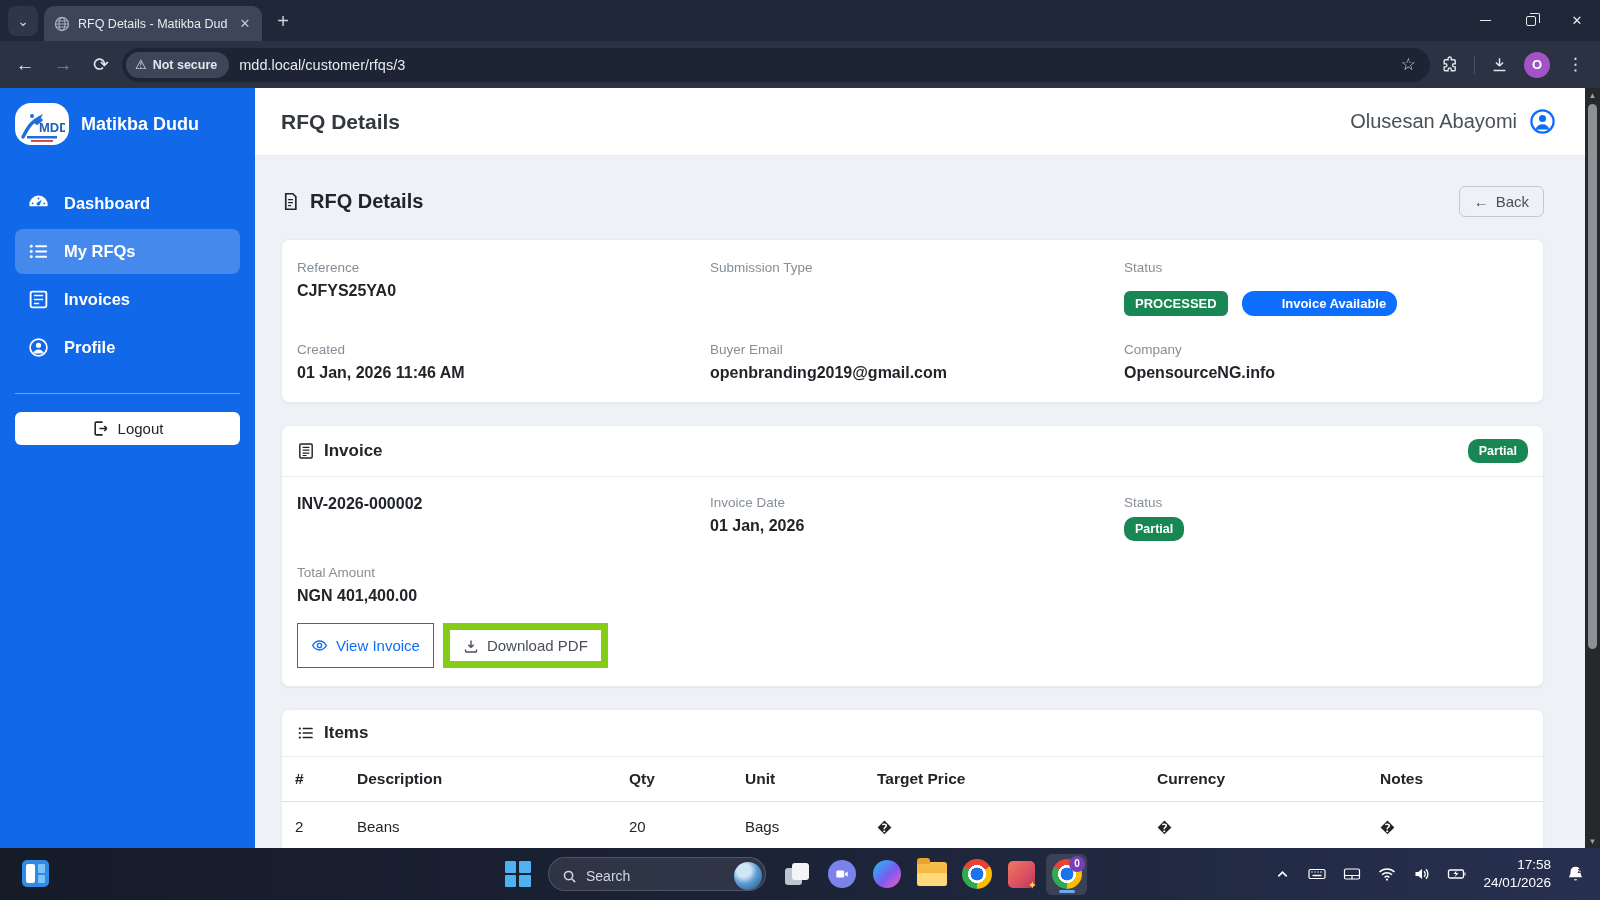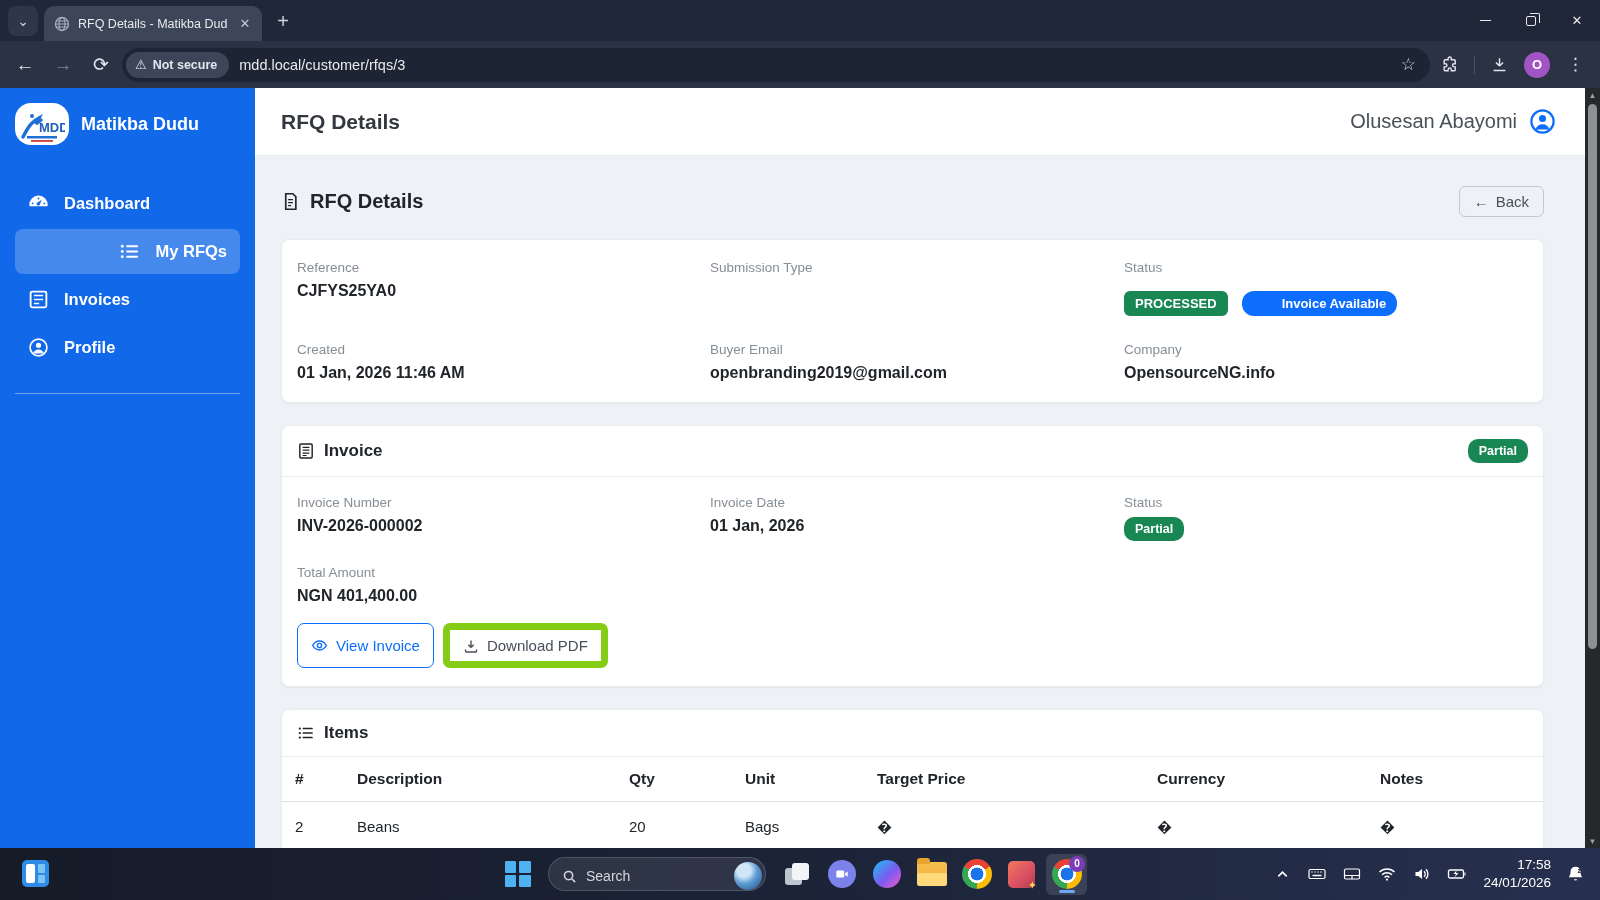--- a/index.html
+++ b/index.html
@@ -34,21 +34,21 @@
   .avatar-btn { width:26px; height:26px; border-radius:50%; background:#a254c4; color:#fff; font-size:13px; font-weight:bold; display:flex; align-items:center; justify-content:center; margin:0 5px; }
   .kebab { color:#dfe3ea; font-size:17px; letter-spacing:0; padding:0 8px; }
 
   
   .app { flex:1; display:flex; position:relative; background:#fff; min-height:0; }
   .sidebar { width:255px; flex:none; background:#1168e8; display:flex; flex-direction:column; padding:15px 15px 0 15px; color:#fff; }
   .brand { display:flex; align-items:center; gap:12px; margin-bottom:36px; }
   .logo-box { width:54px; height:42px; background:#fff; border-radius:16px; display:flex; align-items:flex-end; justify-content:center; flex:none; }
   .brand-name { font-size:18px; font-weight:bold; }
   .nav-item { display:flex; align-items:center; gap:15px; padding:12px 13px; border-radius:8px; font-size:16.5px; font-weight:bold; margin-bottom:3px; color:#fff; }
-  .nav-item.active { background:rgba(255,255,255,.22);justify-content:flex-end; }
+  .nav-item.active { background:rgba(255,255,255,.22); }
   .side-divider { border-top:1px solid rgba(255,255,255,.4); margin:20px 0 18px 0; }
   .logout-btn { background:#fff; color:#212529; border:none; border-radius:6px; height:33px; display:flex; align-items:center; justify-content:center; gap:9px; font-size:15px; font-family:inherit; }
 
   .main { flex:1; display:flex; flex-direction:column; min-width:0; }
   .main-header { height:68px; background:#fff; border-bottom:1px solid #e9ecef; display:flex; align-items:center; padding:0 44px 0 26px; flex:none; }
   .page-title { font-size:21px; font-weight:bold; color:#32383e; }
   .user-box { margin-left:auto; display:flex; align-items:center; gap:12px; color:#495057; font-size:20px; }
 
   .content { flex:1; background:#eef1f5; padding:30px 56px 0 26px; overflow:hidden; }
   .section-head { display:flex; align-items:center; margin-bottom:22px; }
@@ -62,21 +62,21 @@
   .badge-row { display:flex; gap:14px; align-items:center;margin-top:16px; }
   .badge { color:#fff; font-size:13px; font-weight:bold; padding:5px 11px; border-radius:6px; display:inline-block; }
   .badge.green { background:#198754; }
   .badge.blue { background:#0d6efd; border-radius:12px;padding-left:40px; }
   .badge.pill-green { background:#198754; border-radius:10px; font-size:12.5px; }
 
   .card-header { display:flex; align-items:center; gap:9px; padding:13px 15px; border-bottom:1px solid #e9ecef; font-size:17px; font-weight:bold; color:#212529; }
   .card-header .spacer { margin-left:auto; }
   .invoice-grid { display:grid; grid-template-columns:413px 414px 1fr; row-gap:24px; padding:18px 15px 14px 15px; }
   .btn-row { display:flex; gap:9px; padding:4px 15px 18px 15px; }
-  .btn { border-radius:7px; padding:7px 13px; font-size:15px; display:inline-flex; align-items:center; gap:8px; background:#fff; font-family:inherit; }
+  .btn { border-radius:0; padding:7px 13px; font-size:15px; display:inline-flex; align-items:center; gap:8px; background:#fff; font-family:inherit; }
   .btn.primary-outline { border:1px solid #0d6efd; color:#0d6efd; }
   .btn.secondary-outline { border:7px solid #84cc16; color:#49505a; }
 
   table.items { width:100%; border-collapse:collapse; }
   table.items th { text-align:left; font-size:15.5px; font-weight:bold; color:#212529; padding:13px 8px; border-bottom:1px solid #dee2e6; }
   table.items td { font-size:15px; color:#212529; padding:14px 8px; border-bottom:1px solid #e9ecef; }
   table.items th:first-child, table.items td:first-child { padding-left:13px; }
 
   
   .scrollbar { position:absolute; right:0; top:0; bottom:0; width:15px; background:#26282c; display:flex; flex-direction:column; align-items:center; }
@@ -238,20 +238,29 @@
               <circle cx="8" cy="8" r="6.4"></circle>
               <circle cx="8" cy="6.3" r="2" fill="#fff" stroke="none"></circle>
               <path d="M3.8 12.6c.8-2 2.4-3 4.2-3s3.4 1 4.2 3" fill="#fff" stroke="none"></path>
             </svg>
         </span>
         <span>Profile</span>
       </div>
 
       <div class="side-divider"></div>
 
+      <button class="logout-btn">
+        <span>
+          <svg width="17" height="17" viewBox="0 0 16 16" fill="none" stroke="#212529" stroke-width="1.5">
+              <path d="M10 2H4a1 1 0 0 0-1 1v10a1 1 0 0 0 1 1h6"></path>
+              <path d="M7 8h7m0 0-2.4-2.4M14 8l-2.4 2.4"></path>
+            </svg>
+        </span>
+        <span>Logout</span>
+      </button>
     </div>
 
     <div class="main">
       <div class="main-header">
         <div class="page-title">RFQ Details</div>
         <div class="user-box">
           <span>Olusesan Abayomi</span>
           <span>
             <svg width="27" height="27" viewBox="0 0 16 16" fill="none" stroke="#0d6efd" stroke-width="1.3">
                 <circle cx="8" cy="8" r="6.6"></circle>
@@ -318,21 +327,20 @@
                   <rect x="2.5" y="1.8" width="11" height="12.4" rx="1"></rect>
                   <path d="M5 4.8h6M5 7.3h6M5 9.8h6M5 12h3.5" stroke-width="1.1"></path>
                 </svg>
             </span>
             <span>Invoice</span>
             <span class="spacer"></span>
             <span class="badge pill-green">Partial</span>
           </div>
           <div class="invoice-grid">
             <div>
-              <div class="field-label">Invoice Number</div>
               <div class="field-value">INV-2026-000002</div>
             </div>
             <div>
               <div class="field-label">Invoice Date</div>
               <div class="field-value">01 Jan, 2026</div>
             </div>
             <div>
               <div class="field-label">Status</div>
               <div><span class="badge pill-green">Partial</span></div>
             </div>

